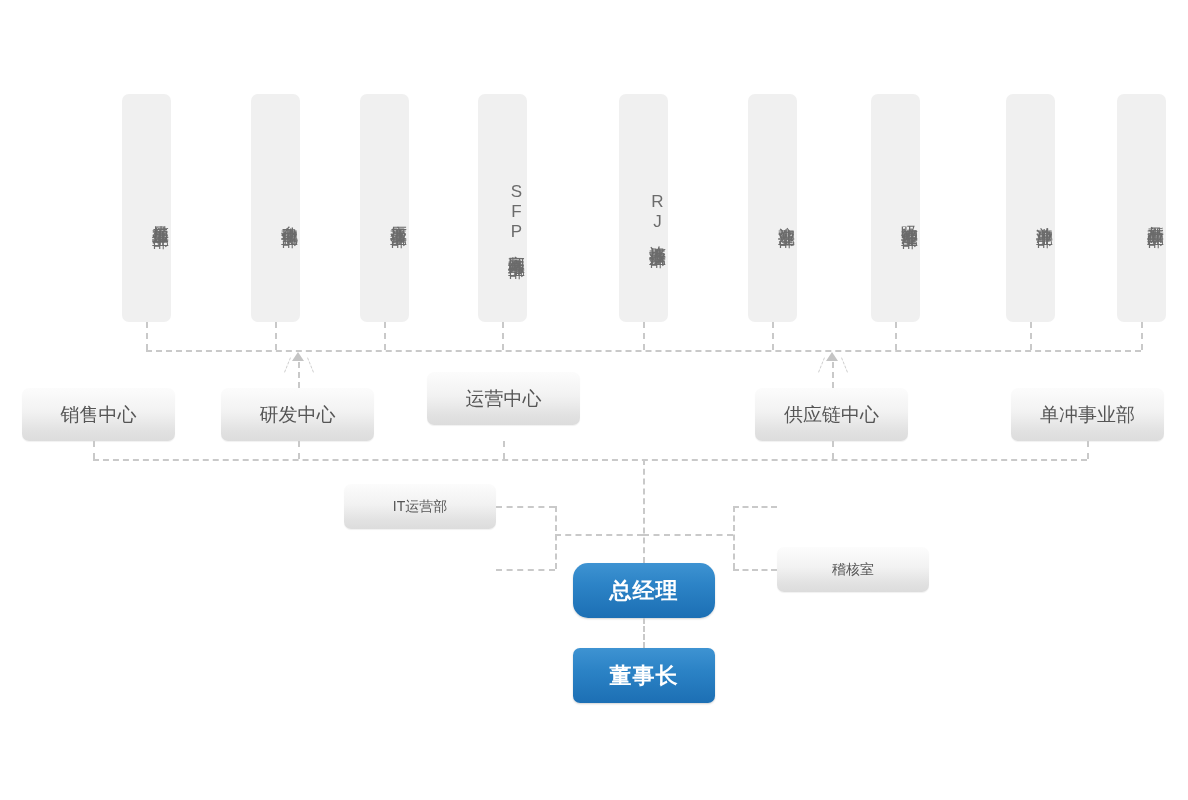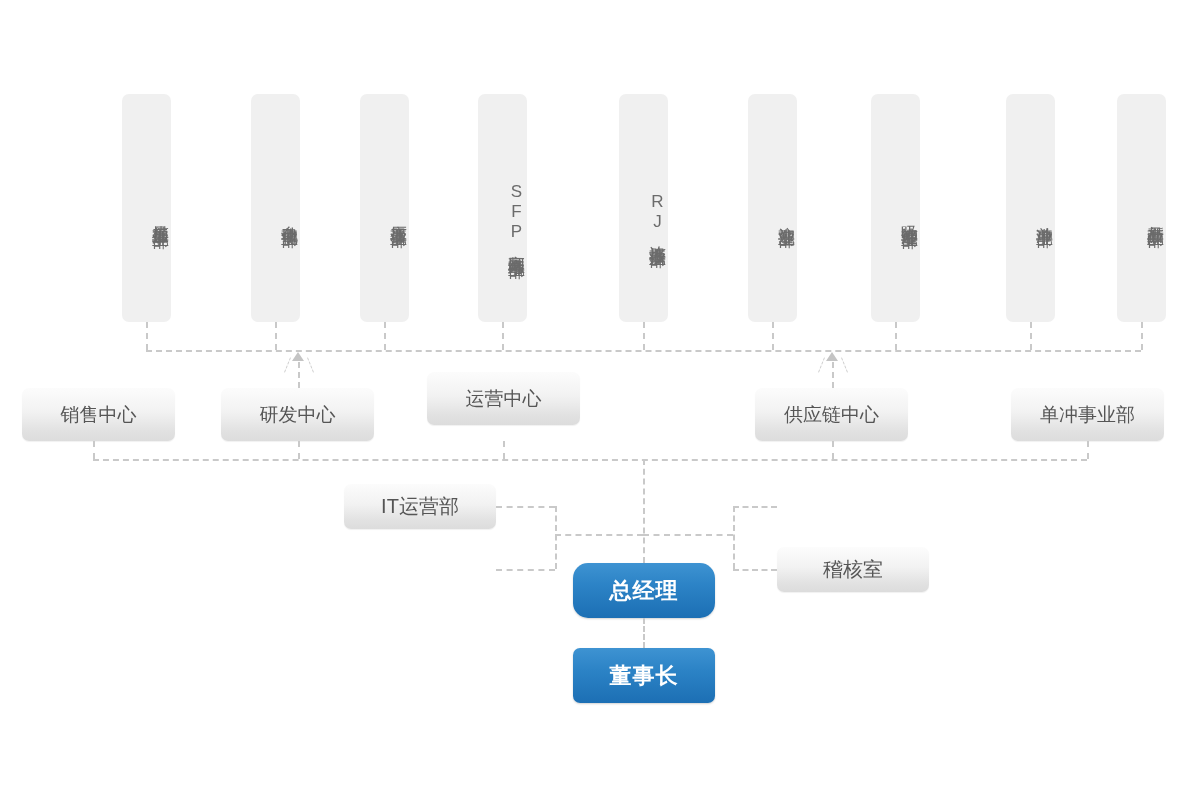--- a/index.html
+++ b/index.html
@@ -37,21 +37,21 @@
   }
 
   
   .center,.dept{
     background:linear-gradient(to bottom,#fcfcfc 0%,#f2f2f2 45%,#e2e2e2 80%,#dcdcdc 100%);
     color:#555555;
     font-size:19px;
     border-radius:7px;
     box-shadow:0 1px 1px rgba(0,0,0,0.06);
   }
-  .dept{font-size:20px;}
+  .dept{font-size:14px;}
 
   
   .exec{
     background:linear-gradient(to bottom,#3e93d2 0%,#2c83c6 40%,#1c6fb4 100%);
     color:#ffffff;
     font-size:22px;
     font-weight:bold;
     border-radius:7px;
     letter-spacing:1px;
     box-shadow:0 1px 2px rgba(0,0,0,0.18);

